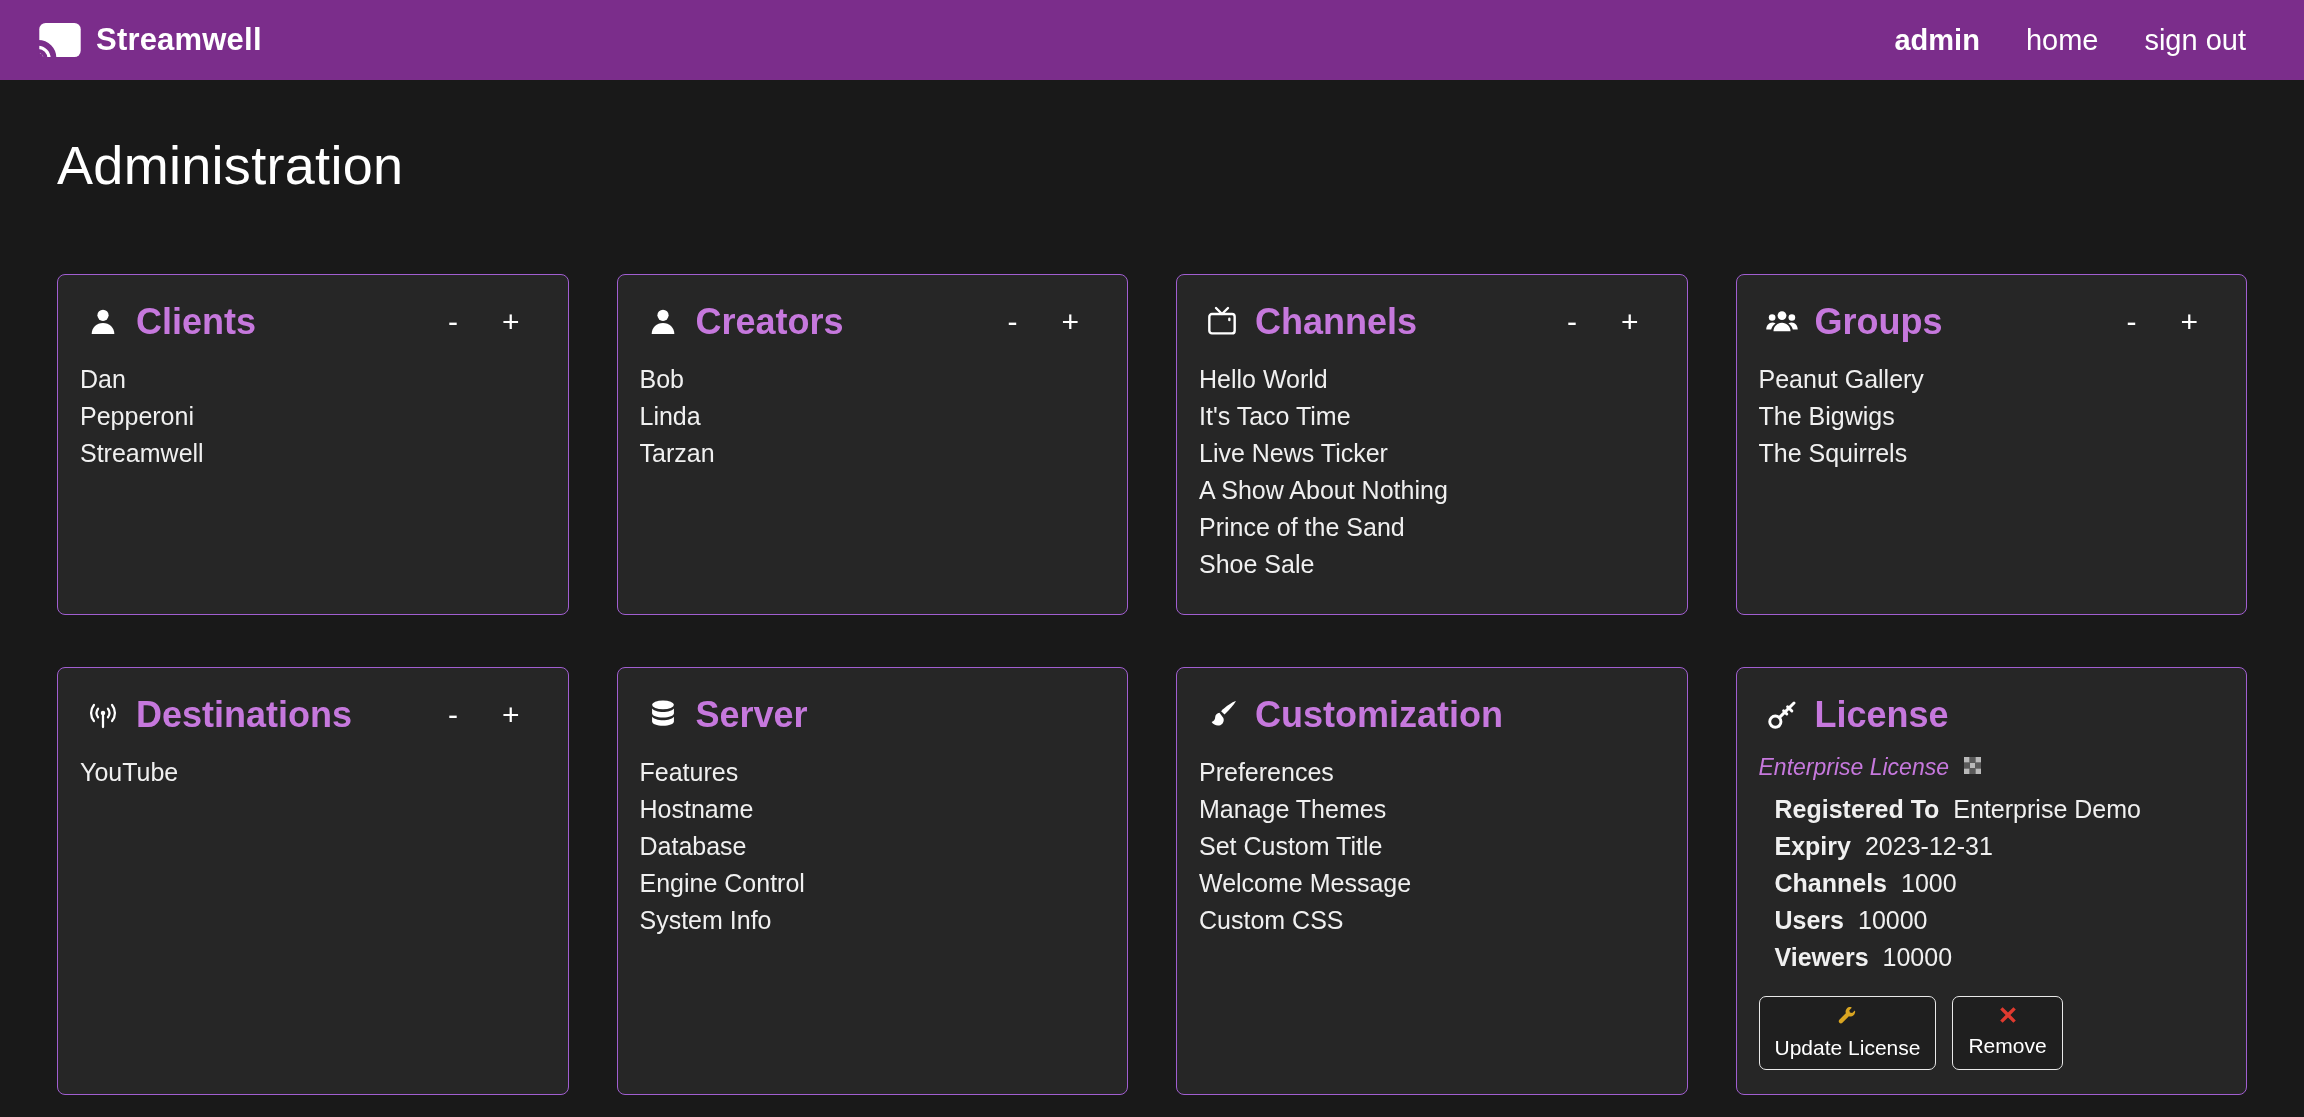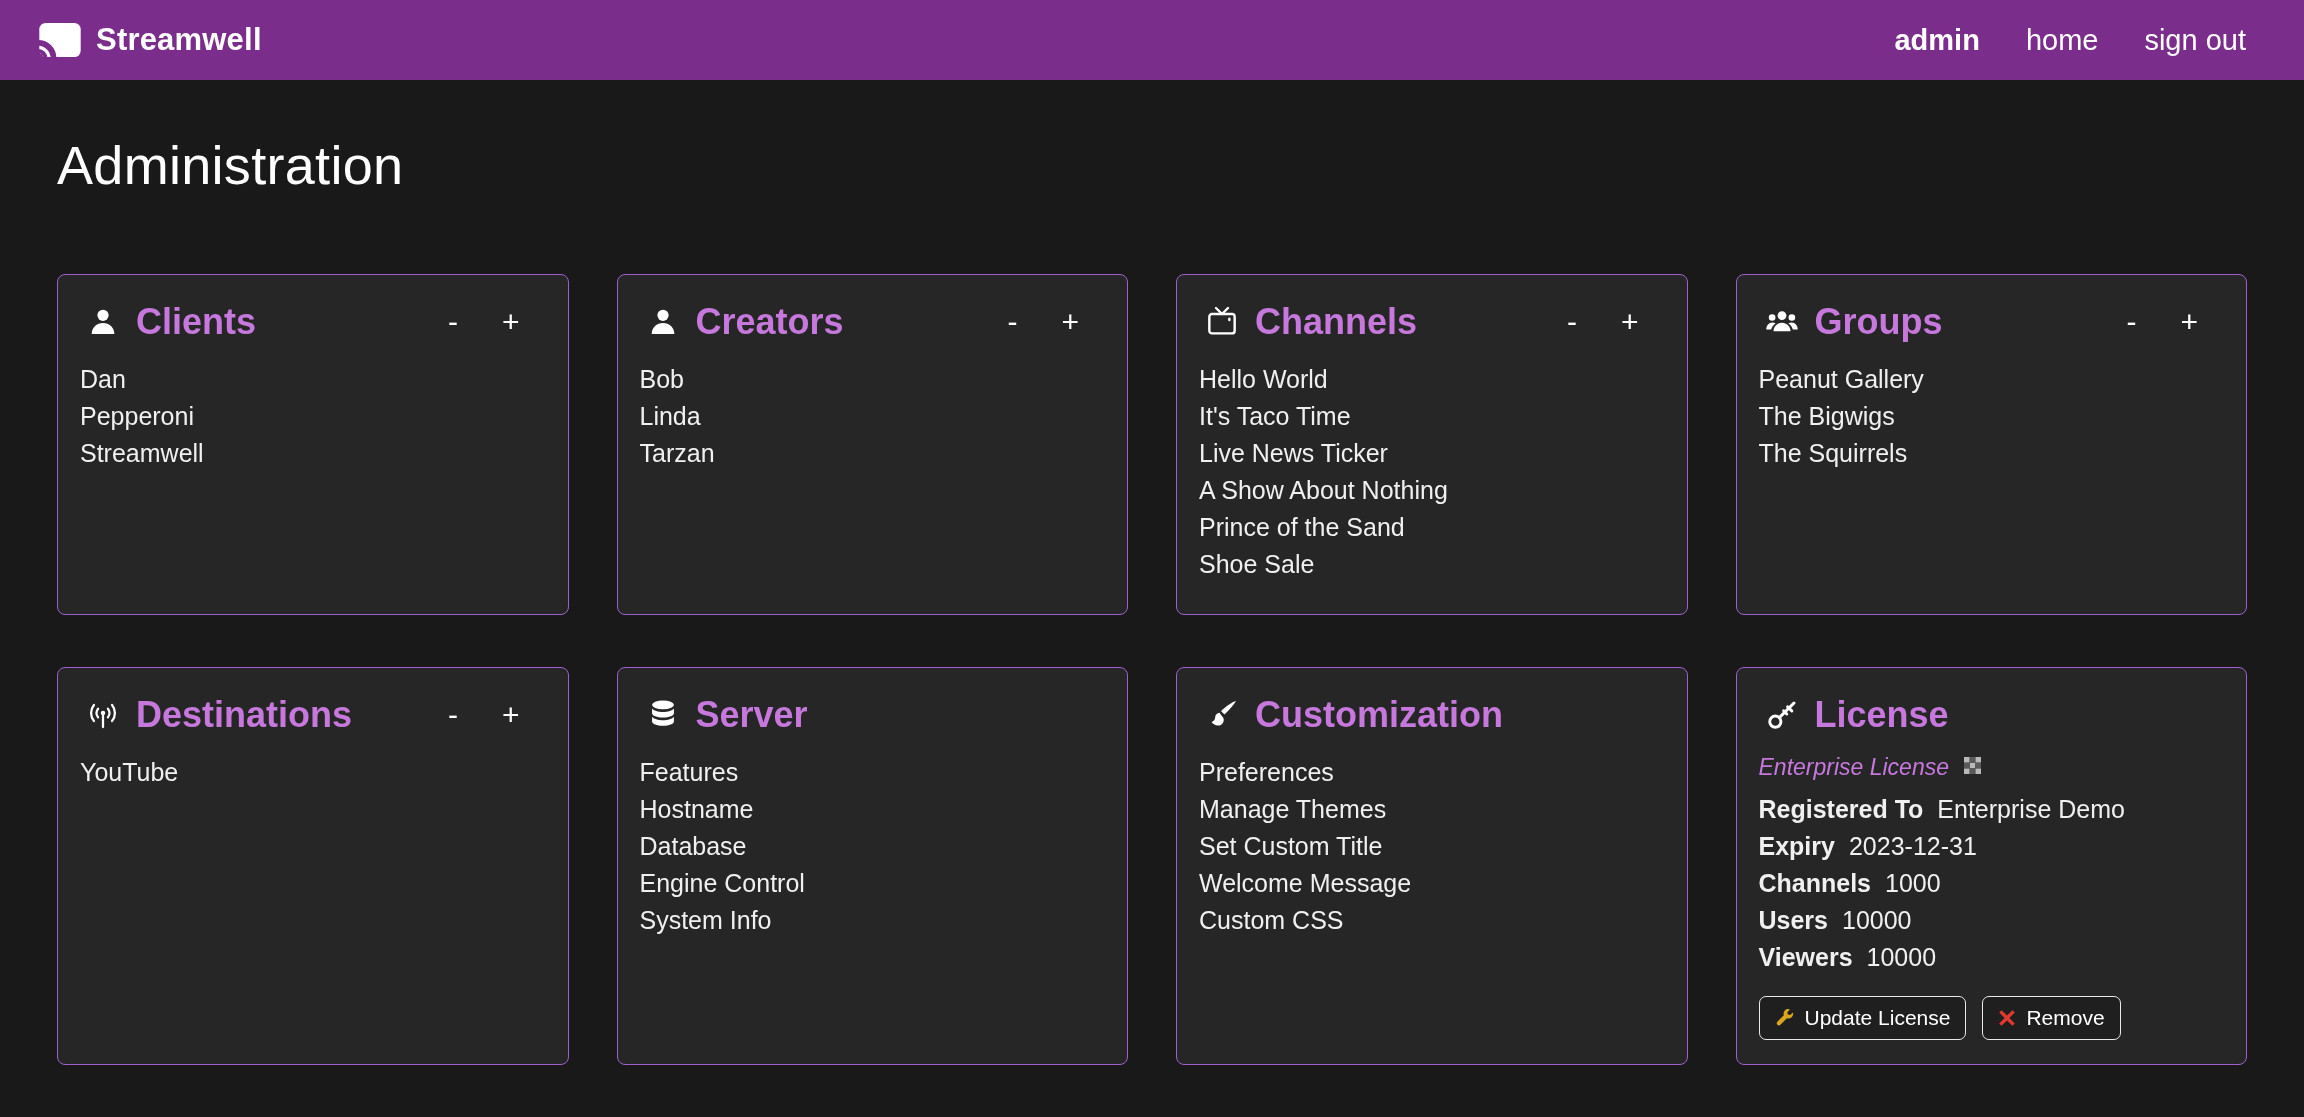--- a/index.html
+++ b/index.html
@@ -125,21 +125,21 @@
     display: flex;
     align-items: center;
     gap: 15px;
     margin: 2px 0 10px 2px;
   }
   .license-type-label {
     color: #c678dd;
     font-style: italic;
     font-size: 23px;
   }
-  .license-fields { margin-left: 2px; }
+  .license-fields { margin-left: 18px; }
   .license-field {
     font-size: 25px;
     line-height: 37px;
     color: #f0f0f0;
   }
   .license-field .lbl { font-weight: bold; }
   .license-field .val { margin-left: 14px; }
   .license-buttons {
     display: flex;
     gap: 16px;
@@ -150,20 +150,21 @@
     align-items: center;
     gap: 10px;
     background: #1f1f1f;
     border: 1px solid #e9e9e9;
     border-radius: 7px;
     color: #ffffff;
     font-family: inherit;
     font-size: 21px;
     padding: 9px 15px;
     cursor: pointer;
+    flex-direction: column;
   }
   .lic-btn svg { display: block; }
 </style>
 </head>
 <body>
 
 <div class="navbar">
   <div class="brand">
     <span>
       <svg width="44" height="36" viewBox="0 0 24 20">

